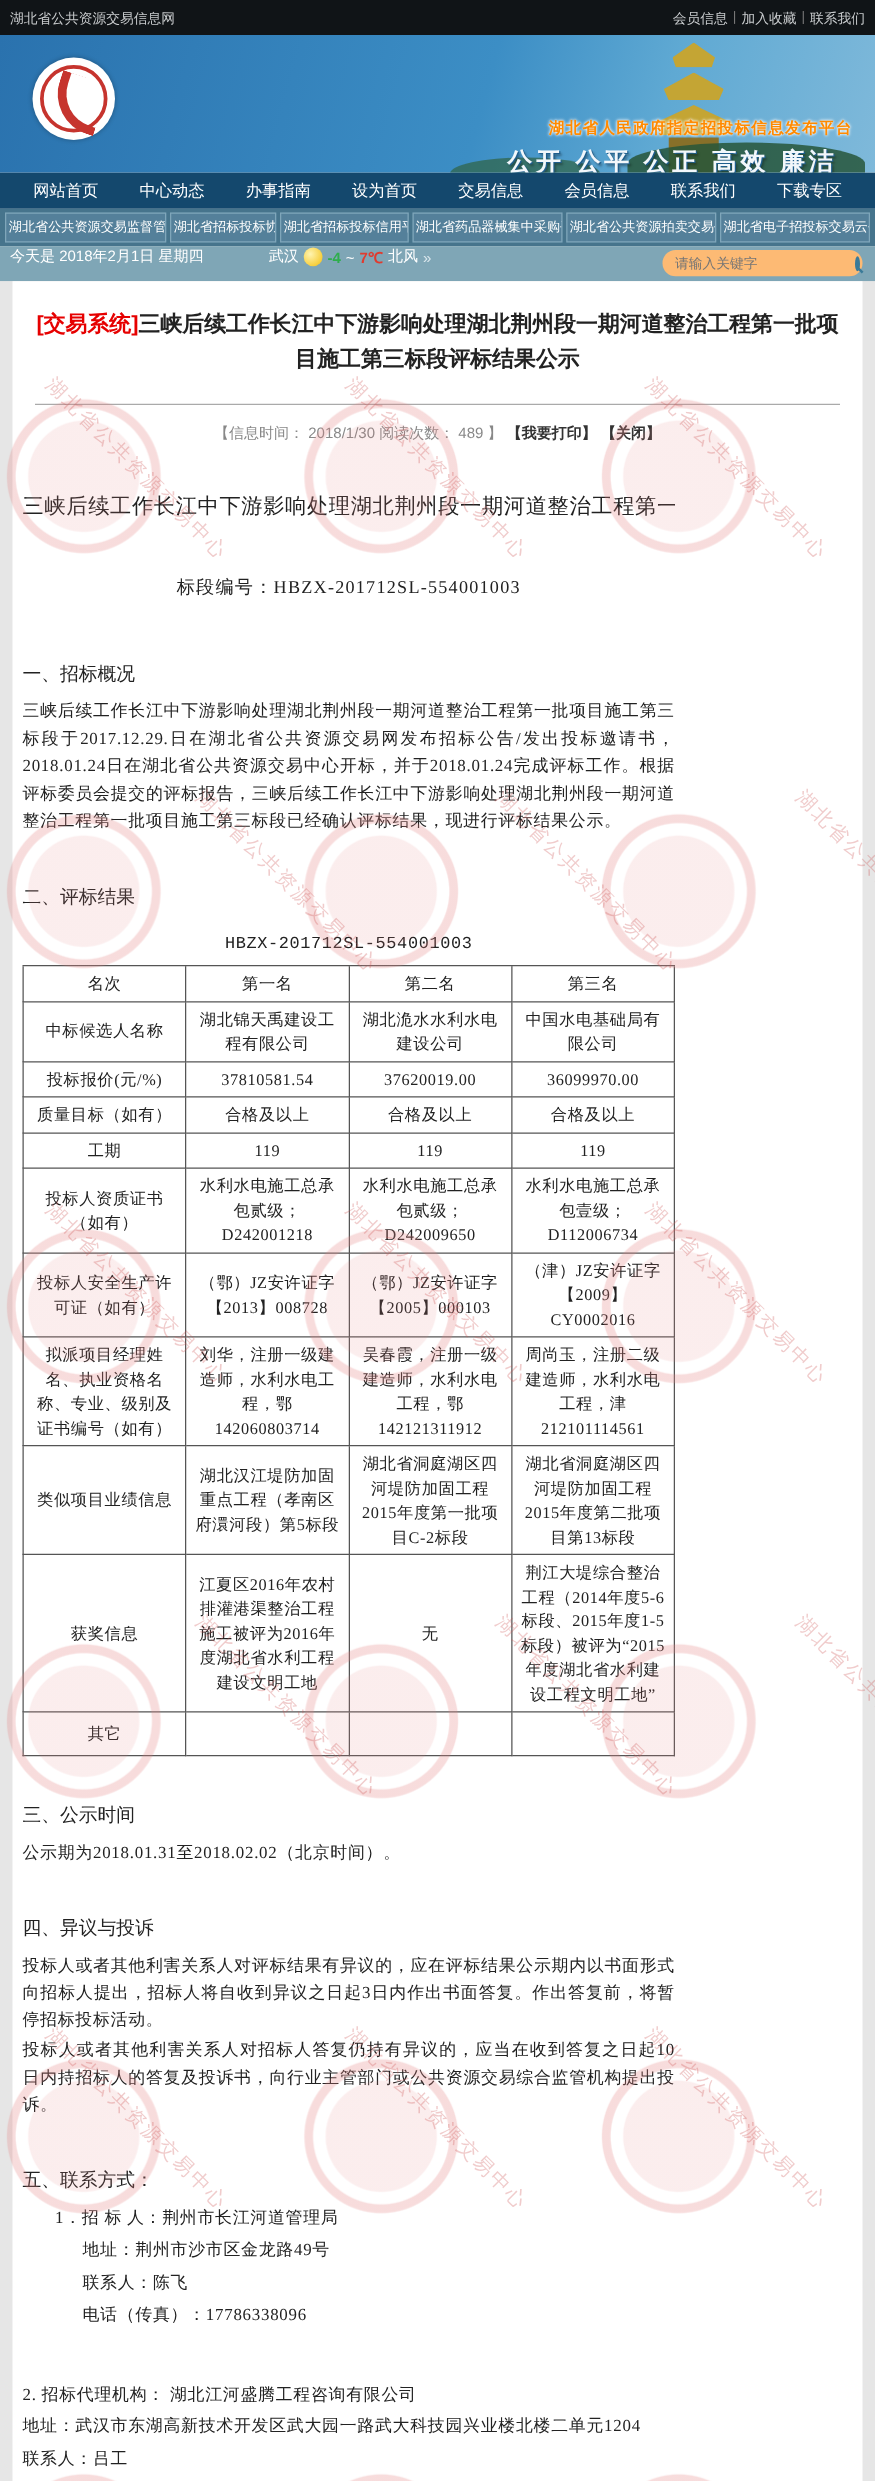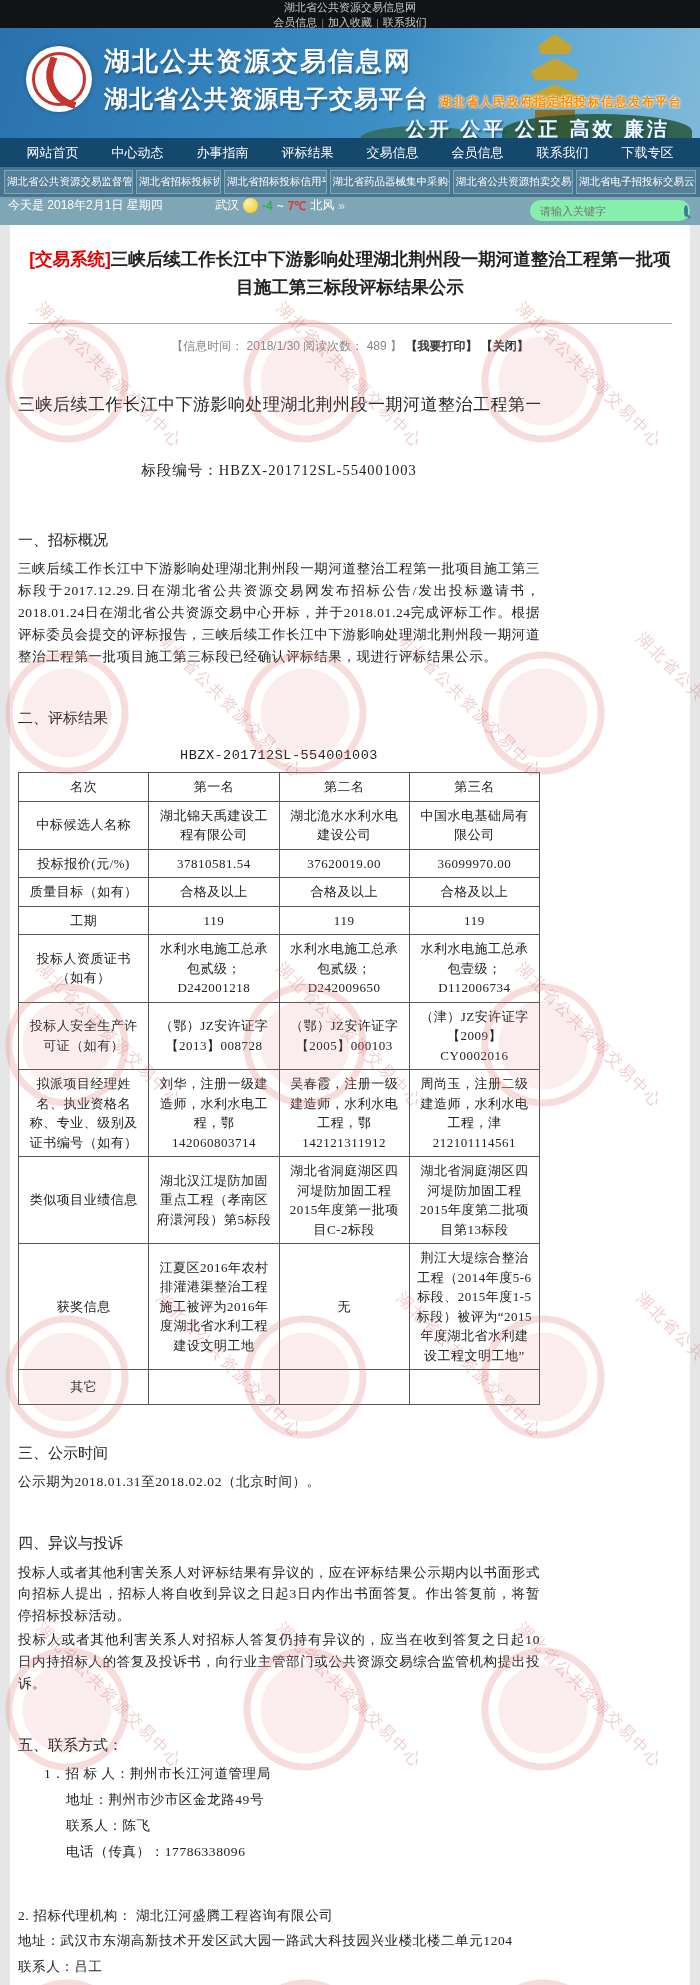--- a/index.html
+++ b/index.html
@@ -1,18 +1,18 @@
 <!DOCTYPE html>
 <html><head>
 <meta charset="utf-8">
 <style>
   html,body{margin:0;padding:0;background:#e6e6e6;}
   body{width:700px;font-family:"Liberation Sans",sans-serif;-webkit-font-smoothing:antialiased;}
   
-  .topbar{height:28px;background:#101417;color:#c9ccce;font-size:11px;display:flex;align-items:center;justify-content:space-between;padding:0 8px;box-sizing:border-box;flex-direction:column;}
+  .topbar{height:28px;background:#101417;color:#c9ccce;font-size:11px;display:flex;align-items:center;justify-content:space-between;padding:0 8px;box-sizing:border-box;}
   .topbar .links{display:flex;gap:4px;align-items:center;}
   .topbar .links a{color:#c9ccce;text-decoration:none;cursor:pointer;}
   .topbar .sep{color:#777;}
   
   .banner{height:110px;background:linear-gradient(105deg,#2a72ae 0%,#3c8ec5 55%,#5fa9d3 75%,#7fb9da 100%);position:relative;overflow:hidden;}
   .logo{position:absolute;left:26px;top:18px;width:66px;height:66px;background:#fff;border-radius:50%;box-shadow:0 0 4px rgba(0,0,0,.3);}
   .logo .ring{position:absolute;inset:6px;border:3px solid #c6342e;border-radius:50%;}
   .logo .swoosh{position:absolute;left:17px;top:15px;width:32px;height:36px;border-left:7px solid #c6342e;border-bottom:7px solid #c6342e;border-radius:0 0 0 34px;transform:rotate(18deg);}
   .banner-titles{position:absolute;left:104px;top:16px;color:#fff;text-shadow:1px 2px 2px rgba(20,60,100,.6);font-weight:bold;}
   .banner-titles .t1{font-size:26px;letter-spacing:2px;}
@@ -34,21 +34,21 @@
   .subnav{height:30px;background:#46748c;display:flex;align-items:center;justify-content:space-between;padding:0 4px;gap:3px;}
   .subnav a{flex:1 1 auto;text-align:center;background:#54809a;border:1px solid #7fa6ba;color:#fff;font-size:10.5px;text-decoration:none;cursor:pointer;padding:4px 2px;white-space:nowrap;overflow:hidden;}
   
   .weatherbar{height:28px;background:#7fa6b6;display:flex;align-items:flex-start;color:#fff;font-size:12px;padding:0 8px;box-sizing:border-box;position:relative;}
   .weatherbar .date{width:210px;}
   .weatherbar .weather{display:flex;align-items:center;gap:4px;position:absolute;left:215px;}
   .sun{width:15px;height:15px;border-radius:50%;background:radial-gradient(circle at 35% 35%,#fff4b0,#f7cf3e 70%,#e8b520);display:inline-block;}
   .t-low{color:#2fae4d;font-weight:bold;}
   .t-high{color:#e03b2f;font-weight:bold;}
   .more-arrow{color:#d9e6ec;cursor:pointer;}
-  .searchbox{position:absolute;right:10px;top:3px;width:160px;height:21px;background:#86efac;border-radius:11px;display:flex;align-items:center;padding:0 8px;box-sizing:border-box;}
+  .searchbox{position:absolute;right:10px;top:3px;width:160px;height:21px;background:#fdba74;border-radius:11px;display:flex;align-items:center;padding:0 8px;box-sizing:border-box;}
   .searchbox input{border:none;outline:none;flex:1;font-size:11px;color:#555;background:transparent;}
   .mag{width:8px;height:8px;border:2px solid #3a7a99;border-radius:50%;position:relative;display:inline-block;cursor:pointer;}
   .mag::after{content:"";position:absolute;width:6px;height:2px;background:#3a7a99;transform:rotate(45deg);right:-5px;bottom:-2px;}
   
   .page{position:relative;background:#e6e6e6;padding:0 0 0 0;}
   .panel{position:relative;width:680px;margin:0 auto;background:#fff;min-height:1560px;z-index:1;padding-bottom:40px;box-sizing:border-box;}
   .wm-layer{position:absolute;left:0;top:0;width:700px;height:100%;z-index:2;pointer-events:none;overflow:hidden;
     background-image:
       radial-gradient(circle,rgba(228,130,130,.14) 0 44px,rgba(0,0,0,0) 45px),
       radial-gradient(circle,rgba(0,0,0,0) 0 54px,rgba(228,130,130,.28) 55px 61px,rgba(0,0,0,0) 62px);
@@ -92,41 +92,37 @@
       <span class="sep">|</span>
     <a>联系我们</a>
   </span>
 </div>
 
 <div class="banner">
   <div class="logo">
       <div class="ring"></div>
       <div class="swoosh"></div>
     </div>
-  <div class="banner-titles">
-    <div class="t1">湖北公共资源交易信息网</div>
-    <div class="t2">湖北省公共资源电子交易平台</div>
-  </div>
   <div class="tower">
     <div class="tier t1"></div>
       <div class="tier t2"></div>
       <div class="tier t3"></div>
       <div class="base"></div>
   </div>
   <div class="trees"></div>
   <div class="trees2"></div>
   <div class="slogan">湖北省人民政府指定招投标信息发布平台</div>
   <div class="motto">公开 公平 公正 高效 廉洁</div>
 </div>
 
 <div class="mainnav">
   <a>网站首页</a>
   <a>中心动态</a>
   <a>办事指南</a>
-  <a>评标结果</a>
+  <a>设为首页</a>
   <a>交易信息</a>
   <a>会员信息</a>
   <a>联系我们</a>
   <a>下载专区</a>
 </div>
 
 <div class="subnav">
   <a>湖北省公共资源交易监督管理局</a>
   <a>湖北省招标投标协会</a>
   <a>湖北省招标投标信用平台</a>

